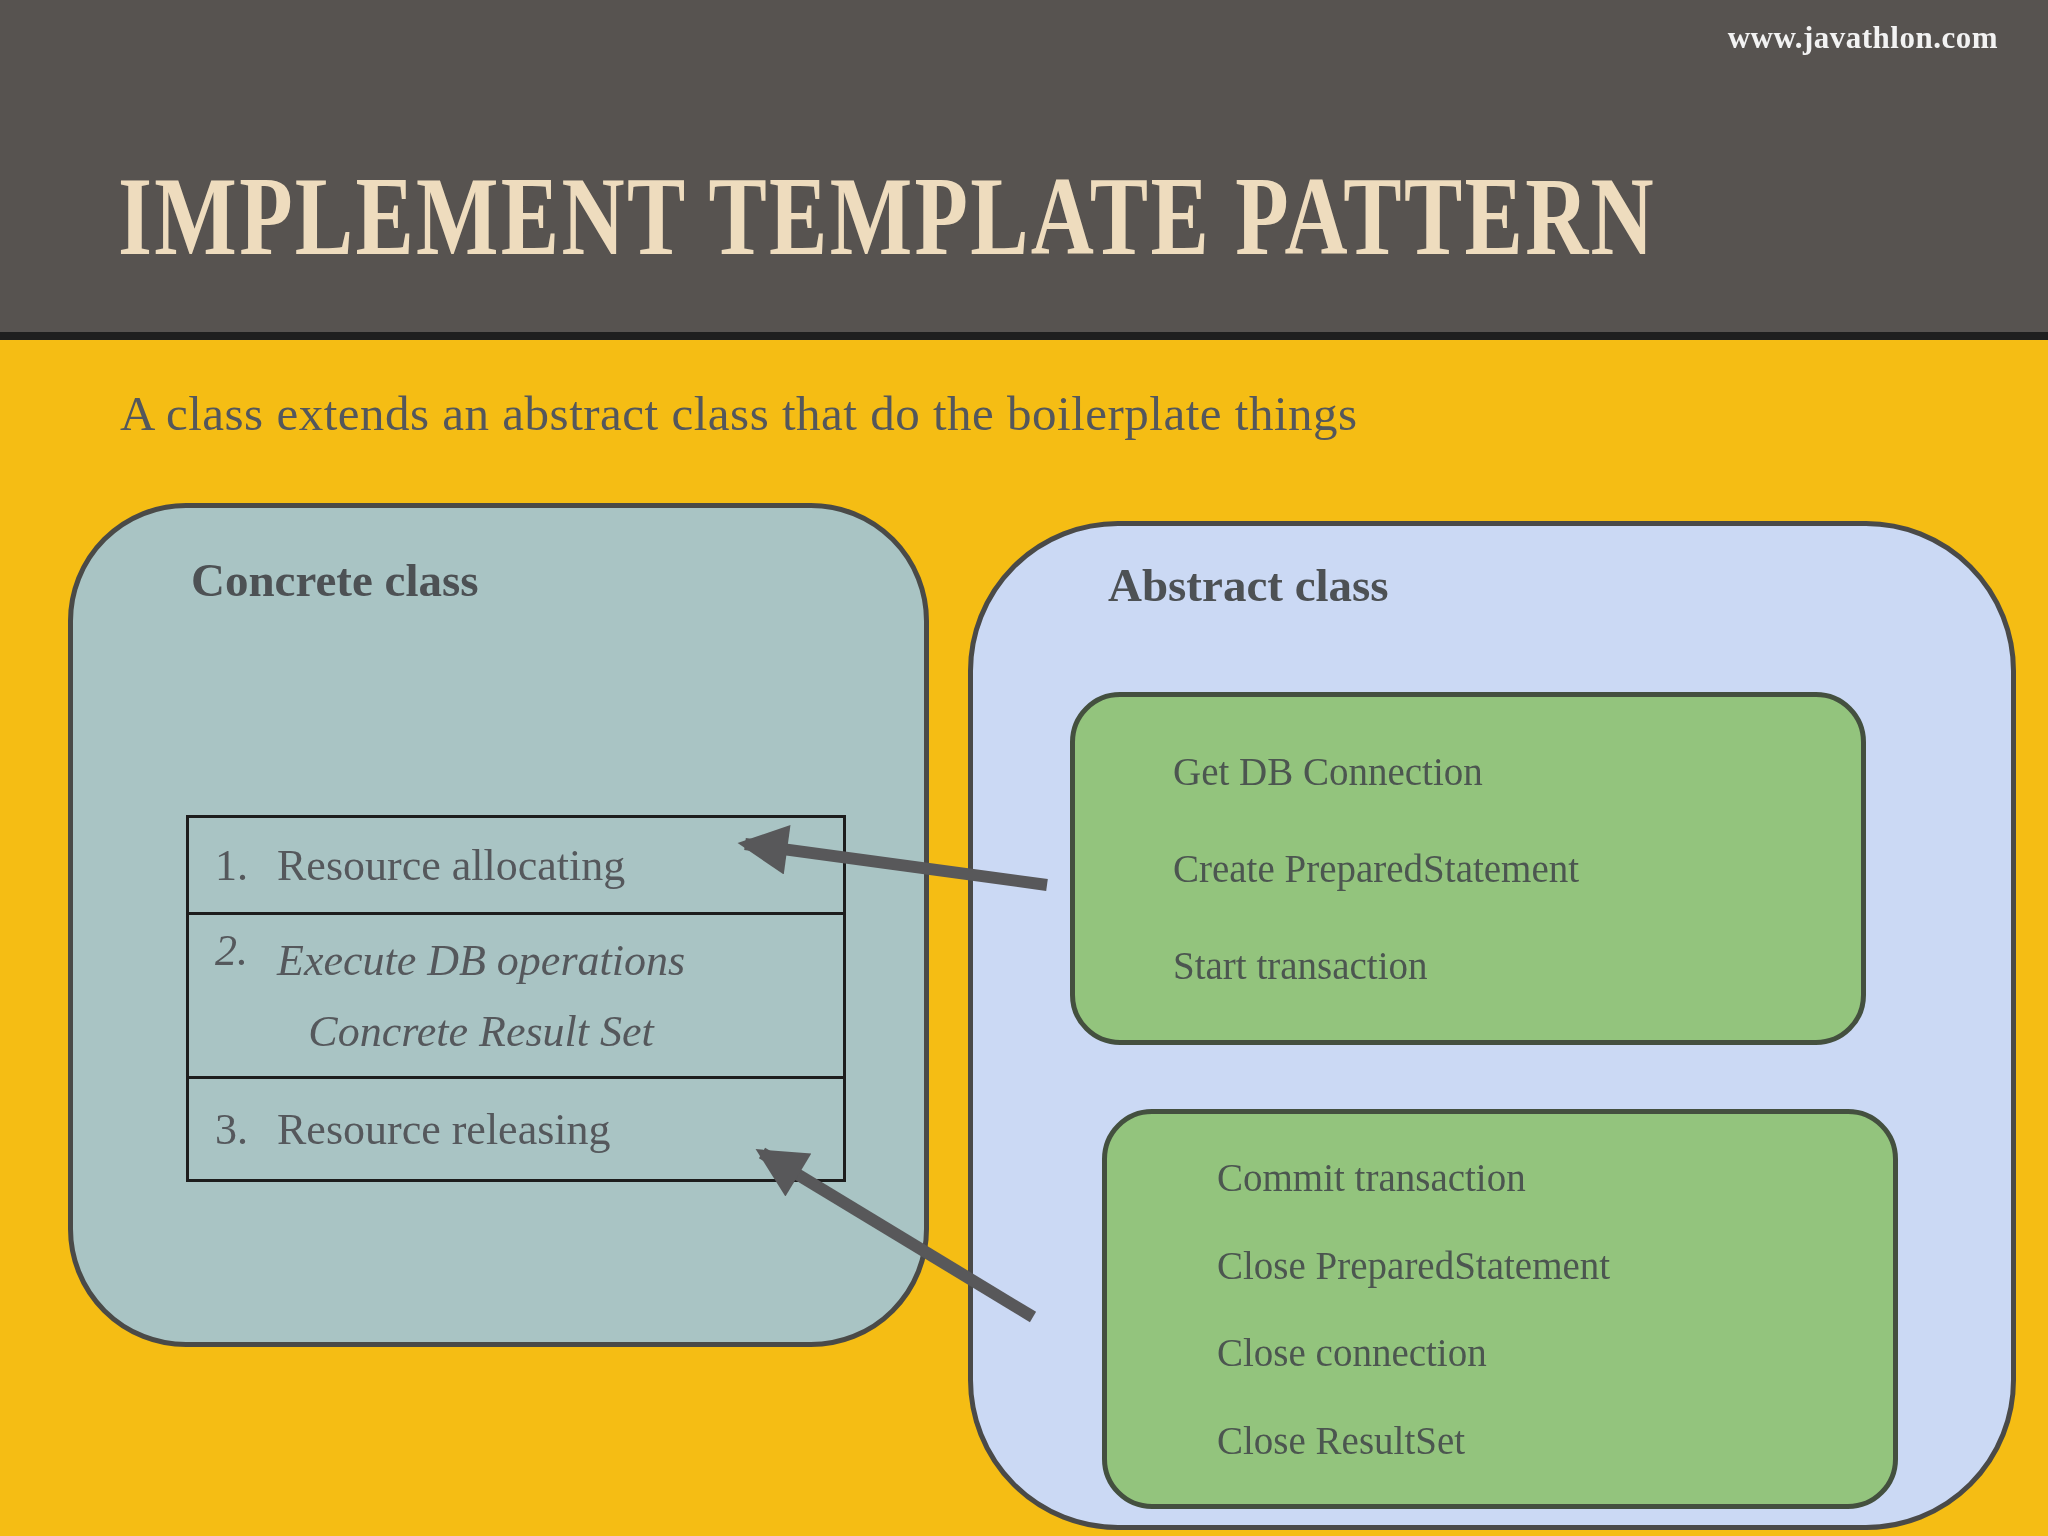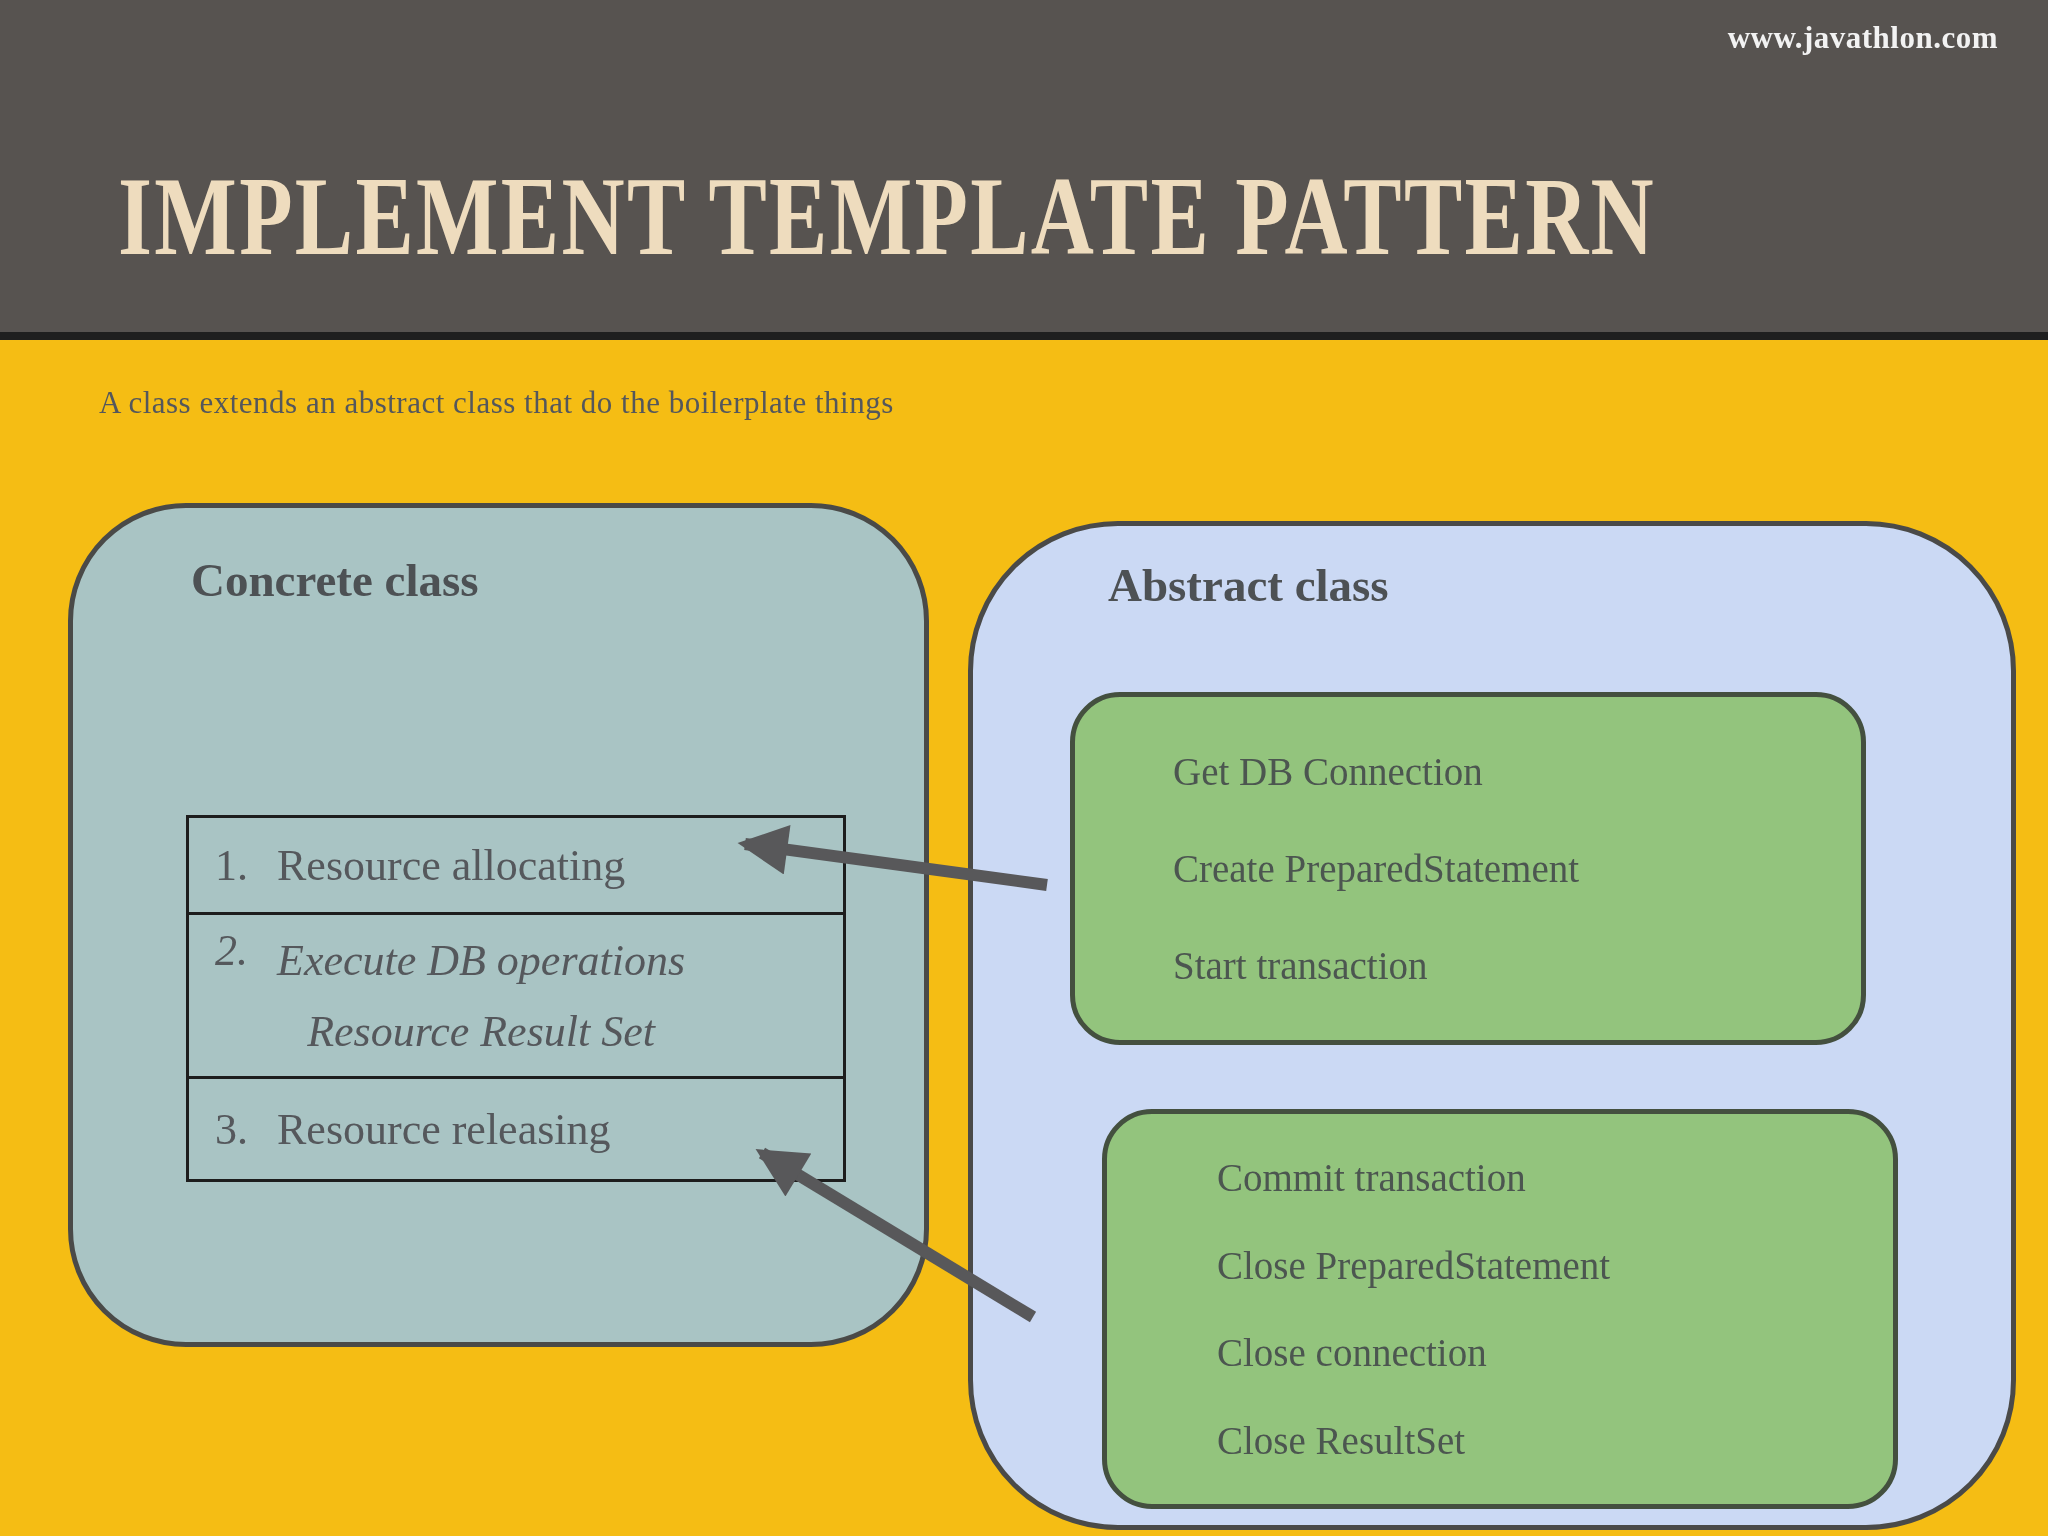--- a/index.html
+++ b/index.html
@@ -22,22 +22,22 @@
     letter-spacing:3px; white-space:nowrap;
     transform:scaleX(0.78); transform-origin:left top;
   }
   .site-url{
     position:absolute; right:50px; top:20px;
     font-size:31px; font-weight:bold; color:var(--url_color,#f2f2f2);
     letter-spacing:0.5px;
   }
   
   .subtitle{
-    position:absolute; left:99px; top:385px;
-    font-size:31px; color:var(--subtitle_color,#54575c);
+    position:absolute; left:120px; top:385px;
+    font-size:49px; color:var(--subtitle_color,#54575c);
     letter-spacing:0.5px; white-space:nowrap;
   }
   
   .concrete-box{
     position:absolute; left:68px; top:503px; width:861px; height:844px;
     background:var(--teal,#a9c4c4);
     border:5px solid var(--box_border,#4a4a48);
     border-radius:118px; box-sizing:border-box;
   }
   .concrete-label{
@@ -96,21 +96,21 @@
     <div class="concrete-label">Concrete class</div>
     <div class="steps-table">
       <div class="step-row row-1">
         <span class="num">1.</span>
         <span>Resource allocating</span>
       </div>
       <div class="step-row row-2">
         <span class="num">2.</span>
         <span class="lines">
           <span>Execute DB operations</span>
-          <span>Resource Result Set</span>
+          <span>Concrete Result Set</span>
         </span>
       </div>
       <div class="step-row row-3">
         <span class="num">3.</span>
         <span>Resource releasing</span>
       </div>
     </div>
   </div>
 
   <div class="abstract-box">

